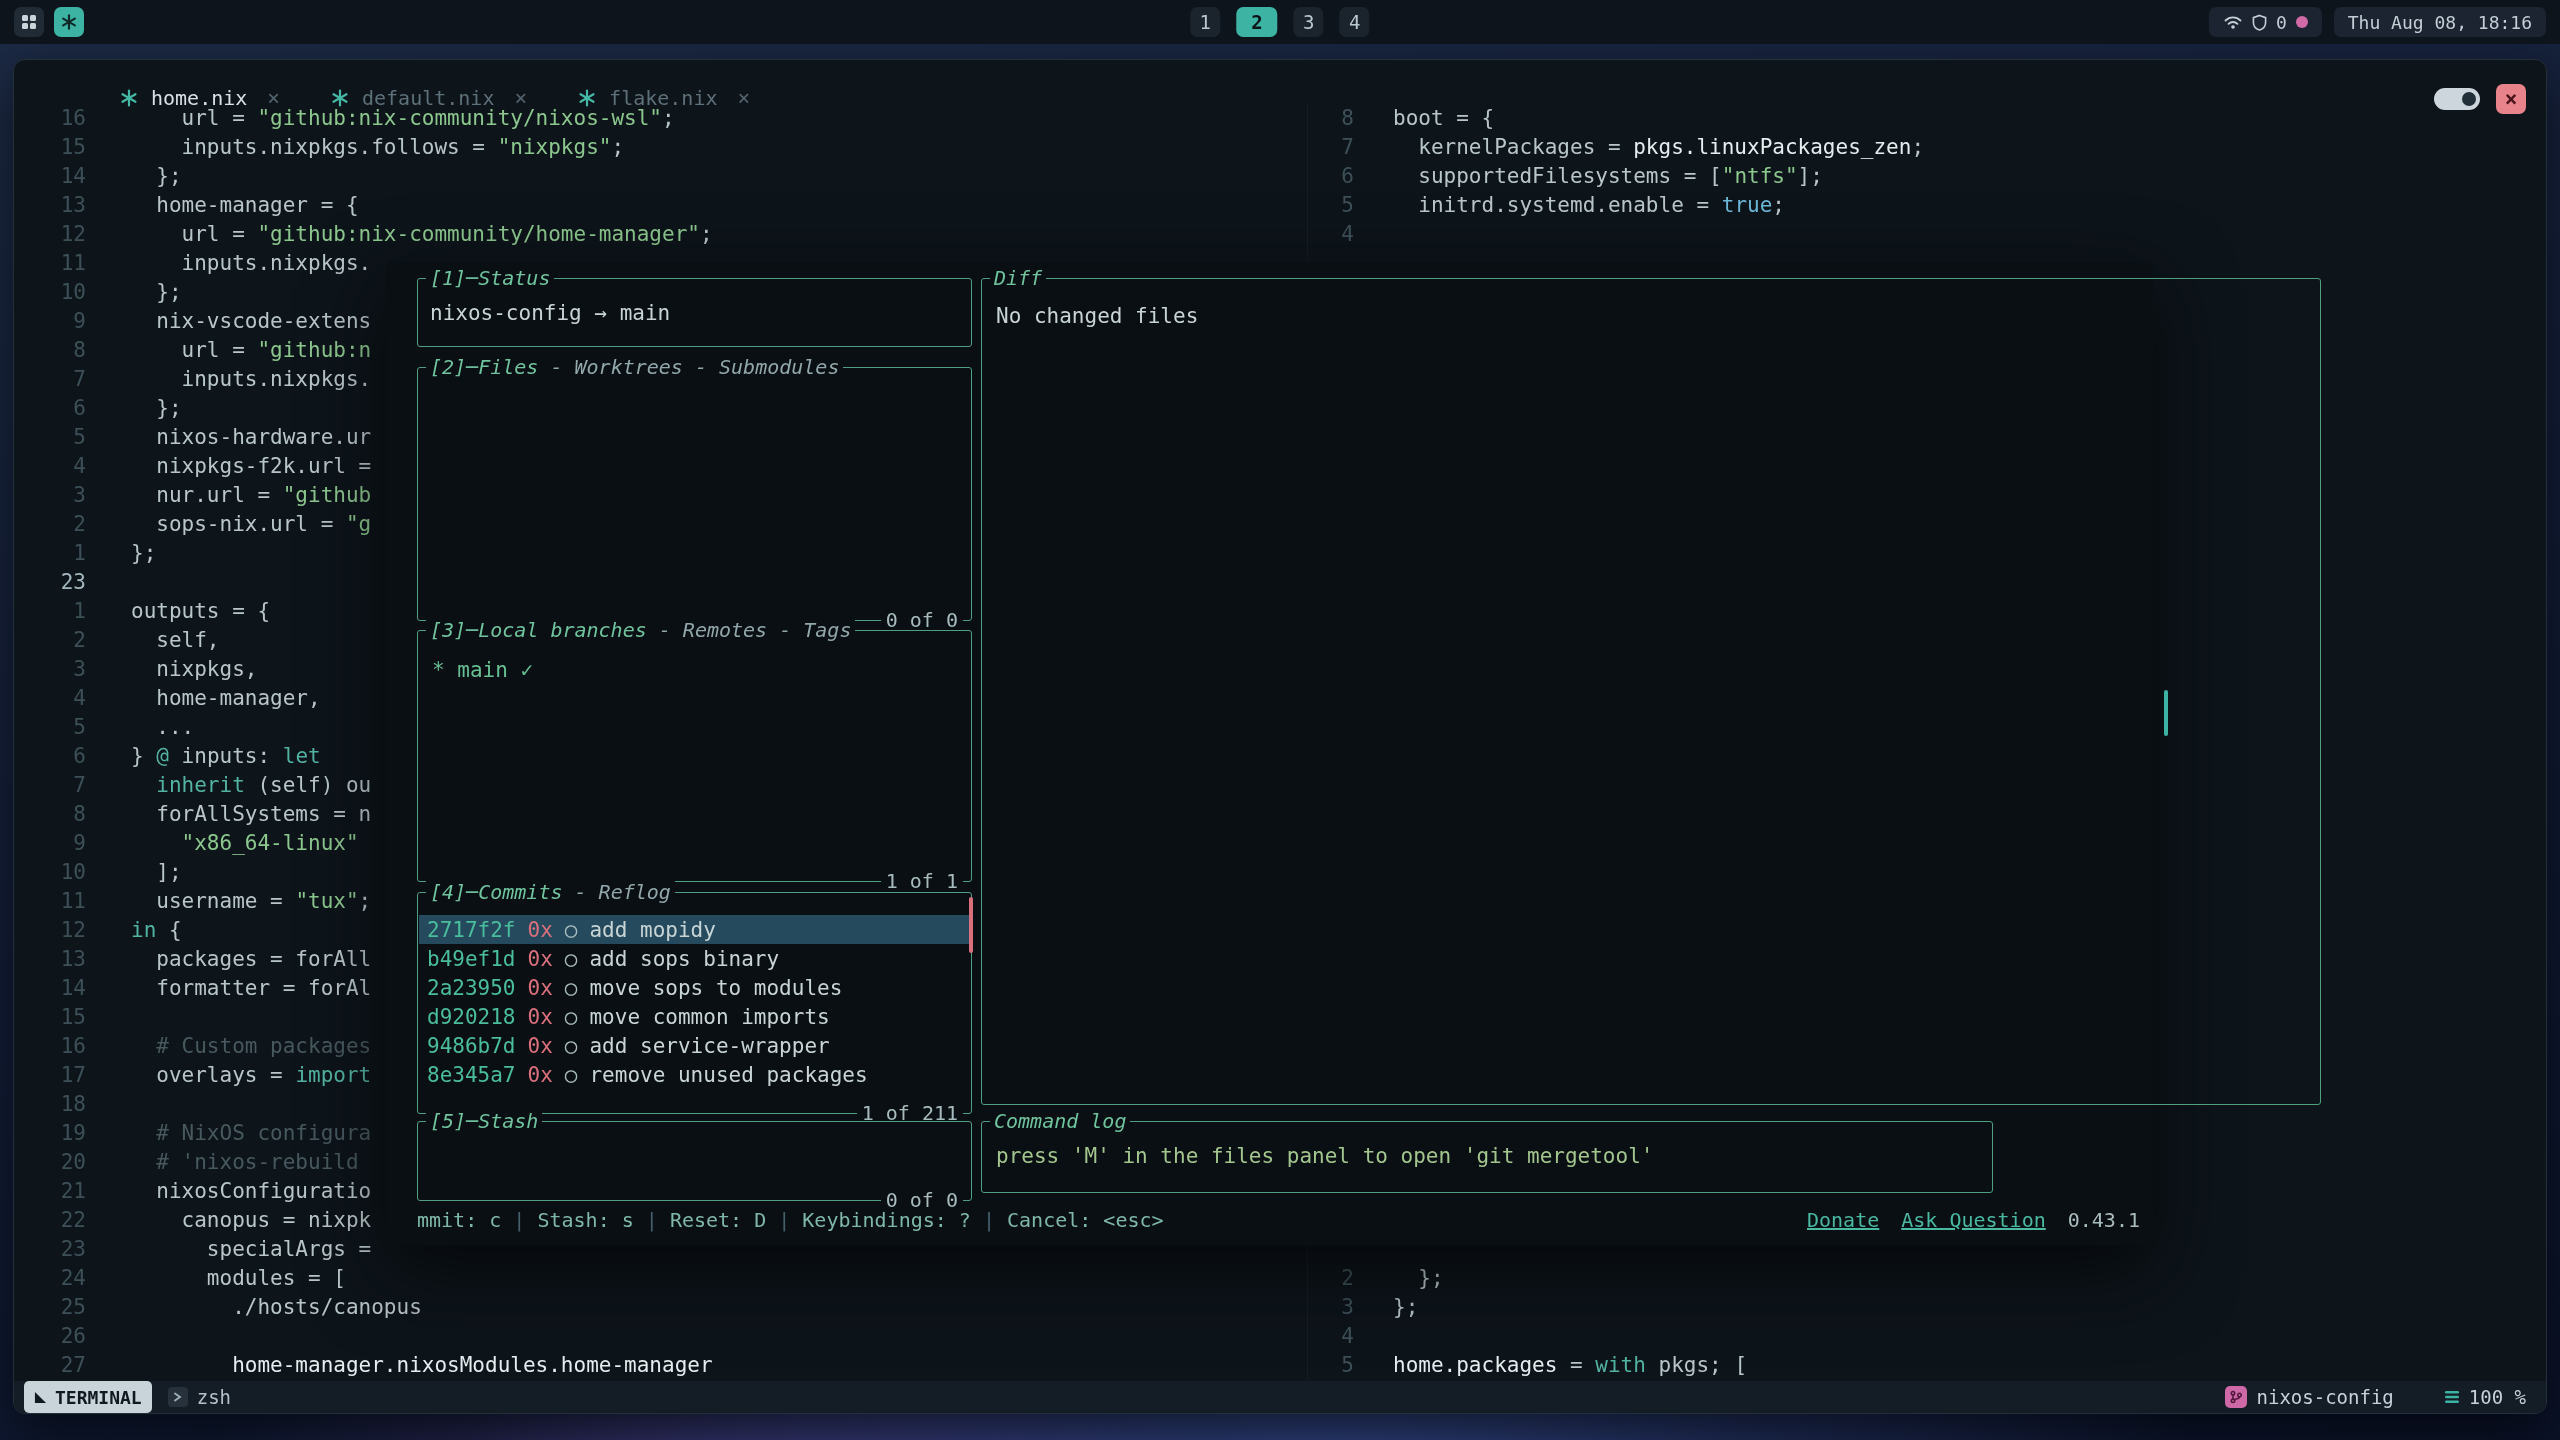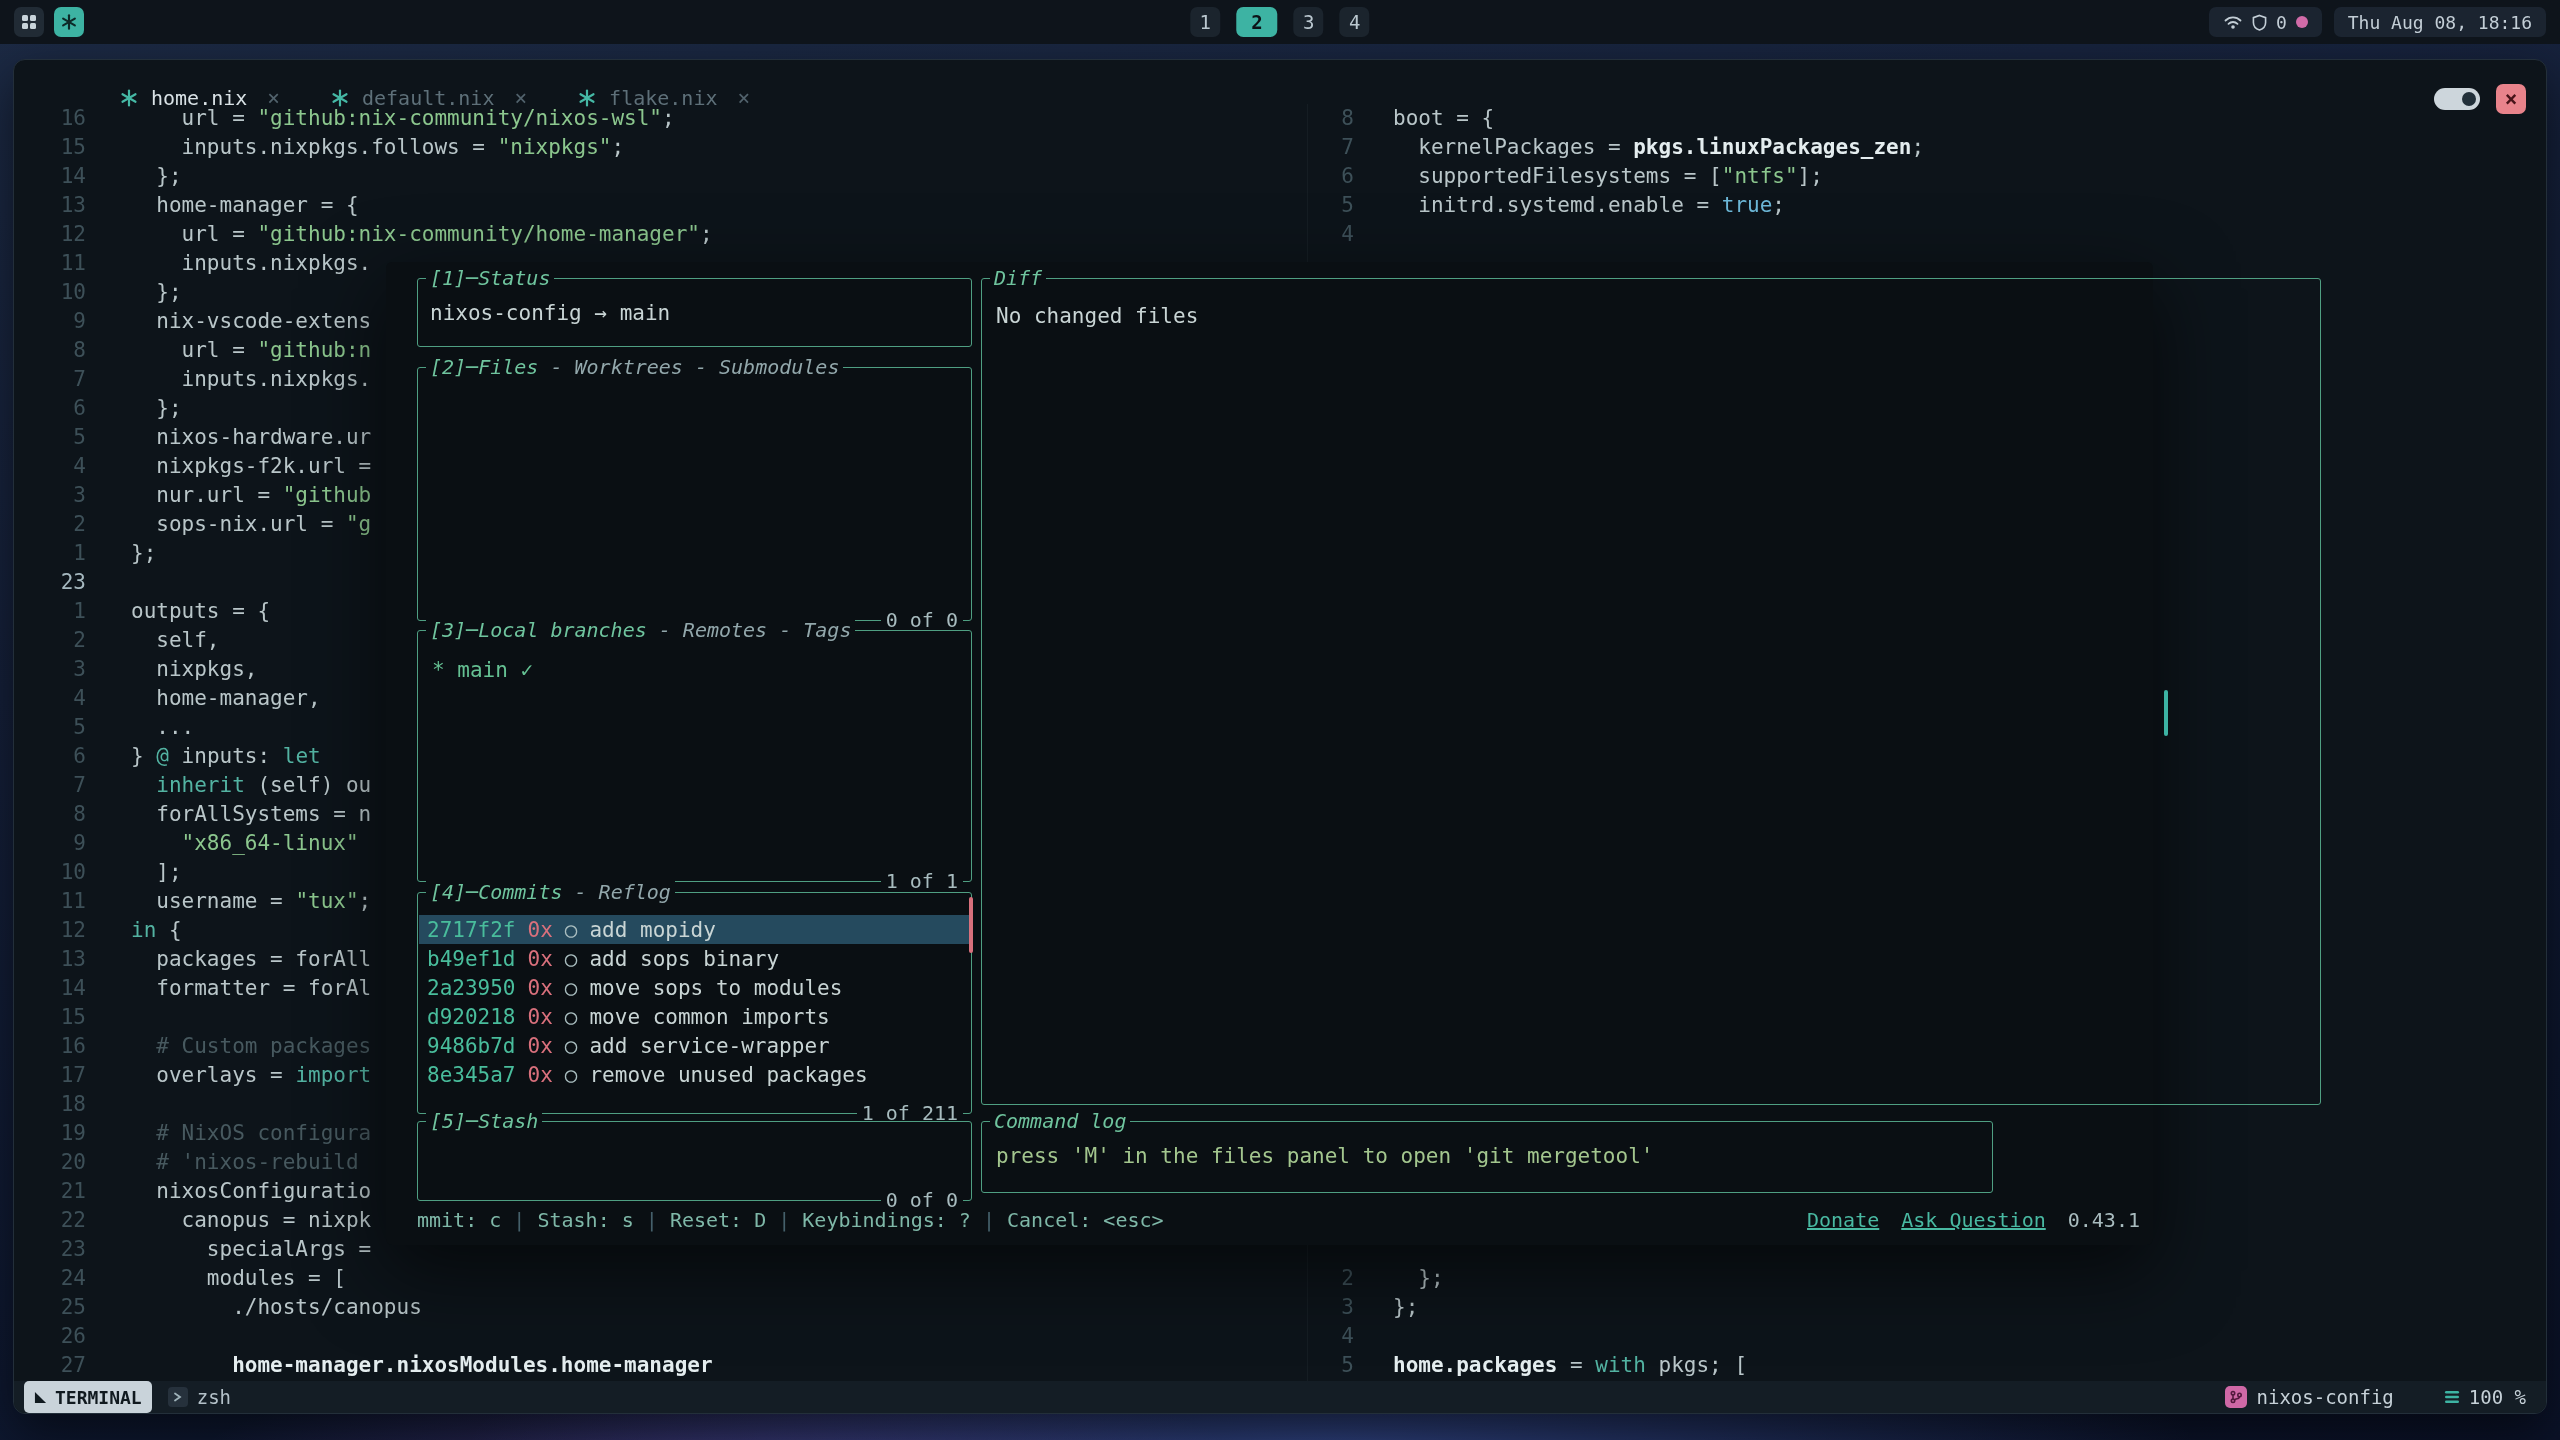--- a/index.html
+++ b/index.html
@@ -50,21 +50,21 @@
   .pane.right{left:1293px;right:0;border-left:1px solid rgba(148,180,190,0.06);}
   .lines{font-size:21px;line-height:29px;white-space:pre;color:var(--fg);}
   .row{display:flex;height:29px;}
   .gut{flex:0 0 72px;text-align:right;color:var(--gut);}
   .gut.cur{color:#a5b8bf;}
   .pane.left .code{padding-left:45px;}
   .pane.right .gut{flex:0 0 46px;}
   .pane.right .code{padding-left:39px;}
   .lines-bottom{position:absolute;top:1160px;left:0;right:0;}
   .tk-d{color:var(--fg);} .tk-s{color:var(--str);} .tk-k{color:var(--kw);}
-  .tk-c{color:var(--cmt);} .tk-n{color:var(--boolc);} .tk-b{color:var(--boldc);font-weight:bold;text-align:center;}
+  .tk-c{color:var(--cmt);} .tk-n{color:var(--boolc);} .tk-b{color:var(--boldc);font-weight:normal;text-align:center;}
   .ext-scroll{position:absolute;left:2150px;top:630px;width:4px;height:46px;background:var(--teal);z-index:30;border-radius:2px;}
   
   .lazygit{position:absolute;left:372px;top:202px;width:1767px;height:983px;background:var(--bg-popup);
     border-radius:6px;box-shadow:0 26px 80px rgba(0,0,0,0.6);z-index:20;font-size:21px;}
   .lz-panel{position:absolute;border:1px solid var(--green);border-radius:3px;box-sizing:border-box;}
   .p-status{left:31px;top:16px;width:555px;height:69px;}
   .p-files{left:31px;top:105px;width:555px;height:254px;}
   .p-branches{left:31px;top:368px;width:555px;height:252px;}
   .p-commits{left:31px;top:630px;width:555px;height:222px;}
   .p-stash{left:31px;top:859px;width:555px;height:80px;}

